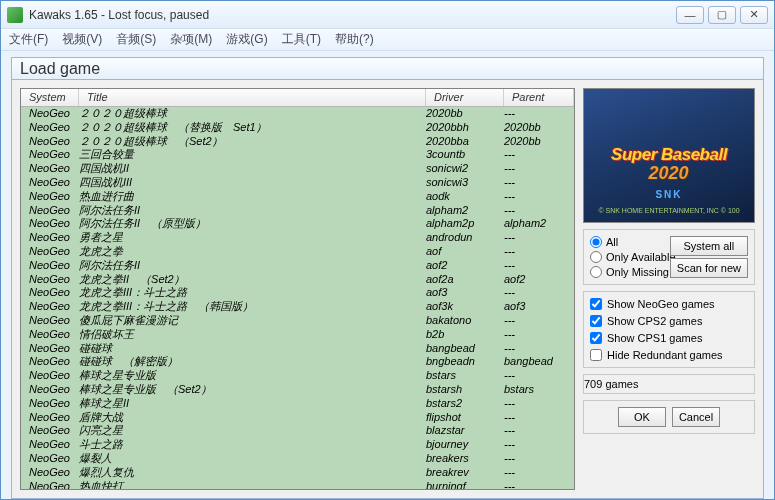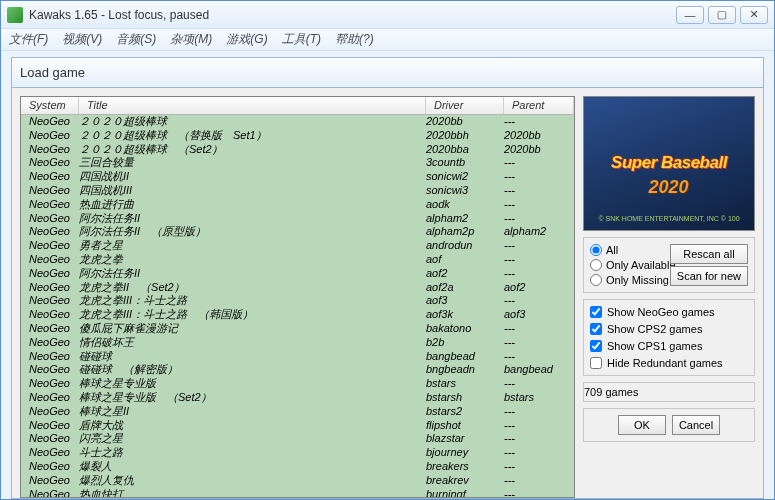--- a/index.html
+++ b/index.html
@@ -3,37 +3,37 @@
 <meta charset="utf-8">
 <style>
 * { box-sizing: border-box; margin: 0; padding: 0; font-family: "Microsoft YaHei", Tahoma, sans-serif; }
 body { background: #fff; font-size: 12px; }
 .window { width: 775px; height: 500px; border: 1px solid #5a8fc8; background: #eaf2fb; position: relative; }
 .titlebar { height: 28px; background: linear-gradient(#f5faff,#e3eefb); display: flex; align-items: center; padding: 0 6px; border-bottom: 1px solid #cfe0f1; }
 .titlebar .icon { width: 16px; height: 16px; margin-right: 6px; background: linear-gradient(135deg,#6bc06b,#2a8f2a); border-radius: 2px; }
 .titlebar .title { flex: 1; font-size: 12px; color: #333; }
 .winbtns { display: flex; gap: 4px; }
 .winbtn { width: 28px; height: 18px; border: 1px solid #9bb8d8; border-radius: 3px; background: linear-gradient(#fdfdfd,#e6eef8); display: flex; align-items: center; justify-content: center; font-size: 11px; color: #444; }
-.menubar { height: 22px; background: linear-gradient(#f5faff,#e8f1fb); display: flex; align-items: center; padding: 0 8px; gap: 14px; border-bottom: 1px solid #cfe0f1; font-style: italic; }
+.menubar { height: 22px; background: linear-gradient(#f5faff,#e8f1fb); display: flex; align-items: center; padding: 0 8px; gap: 14px; border-bottom: 1px solid #cfe0f1; }
 .menubar span { color: #4a4a57; font-size: 12px; }
 .inner { position: absolute; left: 10px; top: 56px; right: 10px; bottom: 0; background: #f0f0f0; border: 1px solid #9cb6d6; }
-.inner-title { height: 30px; background: linear-gradient(#fafdff,#e6f0fb); border-bottom: 1px solid #9cb6d6; padding: 8px 8px; display: flex; align-items: center; font-size: 13px; color: #333; }
+.inner-title { height: 22px; background: linear-gradient(#fafdff,#e6f0fb); border-bottom: 1px solid #9cb6d6; padding: 8px 8px; display: flex; align-items: center; font-size: 16px; color: #333; }
 .content { display: flex; height: calc(100% - 22px); padding: 8px; gap: 8px; }
 .left { flex: 1; display: flex; flex-direction: column; border: 1px solid #828282; background: #b9d7b9; overflow: hidden; font-style: italic; }
 .thead { display: flex; background: linear-gradient(#fdfdfd,#ececec); border-bottom: 1px solid #b5b5b5; font-size: 11px; height: 18px; }
 .th { border-right: 1px solid #d0d0d0; padding: 2px 8px; color: #333; }
 .th.sys { width: 58px; } .th.title { flex: 1; } .th.drv { width: 78px; } .th.par { width: 70px; }
 .rows { flex: 1; overflow: hidden; }
 .row { display: flex; font-size: 11px; height: 13.8px; line-height: 13.8px; color: #000; }
 .row span { white-space: nowrap; overflow: hidden; }
 .row .sys { width: 58px; padding-left: 8px; } .row .title { flex: 1; } .row .drv { width: 78px; } .row .par { width: 70px; }
 .right { width: 172px; display: flex; flex-direction: column; gap: 6px; }
 .preview { height: 135px; border: 1px solid #888; background: linear-gradient(160deg,#2b4f8f 0%,#1e3a6b 40%,#0d1f3d 100%); position: relative; overflow: hidden; }
 .preview .logo { position: absolute; top: 56px; left: 6px; right: 6px; text-align: center; font-weight: bold; font-style: italic; color: #ffd23a; text-shadow: 1px 1px 0 #c0392b, -1px -1px 0 #8e2e1f; font-size: 17px; letter-spacing: -0.5px; }
-.preview .year { position: absolute; top: 74px; left: 0; right: 1px; text-align: center; font-weight: bold; font-style: italic; color: #ef9b2f; font-size: 18px; text-shadow: 1px 1px 0 #5a2e0e; margin-top: 6px; }
+.preview .year { position: absolute; top: 74px; left: 0; right: 1px; text-align: center; font-weight: bold; font-style: italic; color: #ef9b2f; font-size: 18px; text-shadow: 1px 1px 0 #5a2e0e; }
 .preview .snk { position: absolute; bottom: 22px; left: 0; right: 0; text-align: center; color: #5bb0ff; font-size: 10px; font-weight: bold; letter-spacing: 2px; }
 .preview .copy { position: absolute; bottom: 8px; left: 0; right: 0; text-align: center; color: #a9d06f; font-size: 7px; }
 .group { border: 1px solid #c7c7c7; background: #f0f0f0; padding: 6px; }
 .radios { display: flex; flex-direction: column; gap: 3px; position: relative; }
 .radiorow { display: flex; align-items: center; gap: 4px; font-size: 11px; }
 .rbtns { position: absolute; right: 0; top: 0; display: flex; flex-direction: column; gap: 2px; }
 .btn { height: 20px; border: 1px solid #888; background: linear-gradient(#fdfdfd,#e6e6e6); font-size: 11px; padding: 0 6px; display: flex; align-items: center; justify-content: center; }
 .checks { display: flex; flex-direction: column; gap: 5px; font-size: 11px; }
 .checkrow { display: flex; align-items: center; gap: 5px; }
 .count { text-align: left; font-size: 11px; padding: 3px 0; }
@@ -241,38 +241,39 @@
               <span class="title">热血快打</span>
               <span class="drv">burningf</span>
               <span class="par">---</span>
             </div>
           </div>
       </div>
       <div class="right">
         <div class="preview">
           <div class="logo">Super Baseball</div>
           <div class="year">2020</div>
+          <div class="snk">SNK</div>
           <div class="copy">© SNK HOME ENTERTAINMENT, INC © 100</div>
         </div>
         <div class="group">
           <div class="radios">
             <label class="radiorow">
                 <input type="radio" checked="" style="">
                 <span>All</span>
               </label>
             <label class="radiorow">
                 <input type="radio" style="">
                 <span>Only Available</span>
               </label>
             <label class="radiorow">
                 <input type="radio" style="">
                 <span>Only Missing</span>
               </label>
             <div class="rbtns">
-              <div class="btn">Rescan all</div>
+              <div class="btn">System all</div>
               <div class="btn">Scan for new</div>
             </div>
           </div>
         </div>
         <div class="group checks">
           <label class="checkrow">
               <input type="checkbox" checked="" style="">
               <span>Show NeoGeo games</span>
             </label>
           <label class="checkrow">

